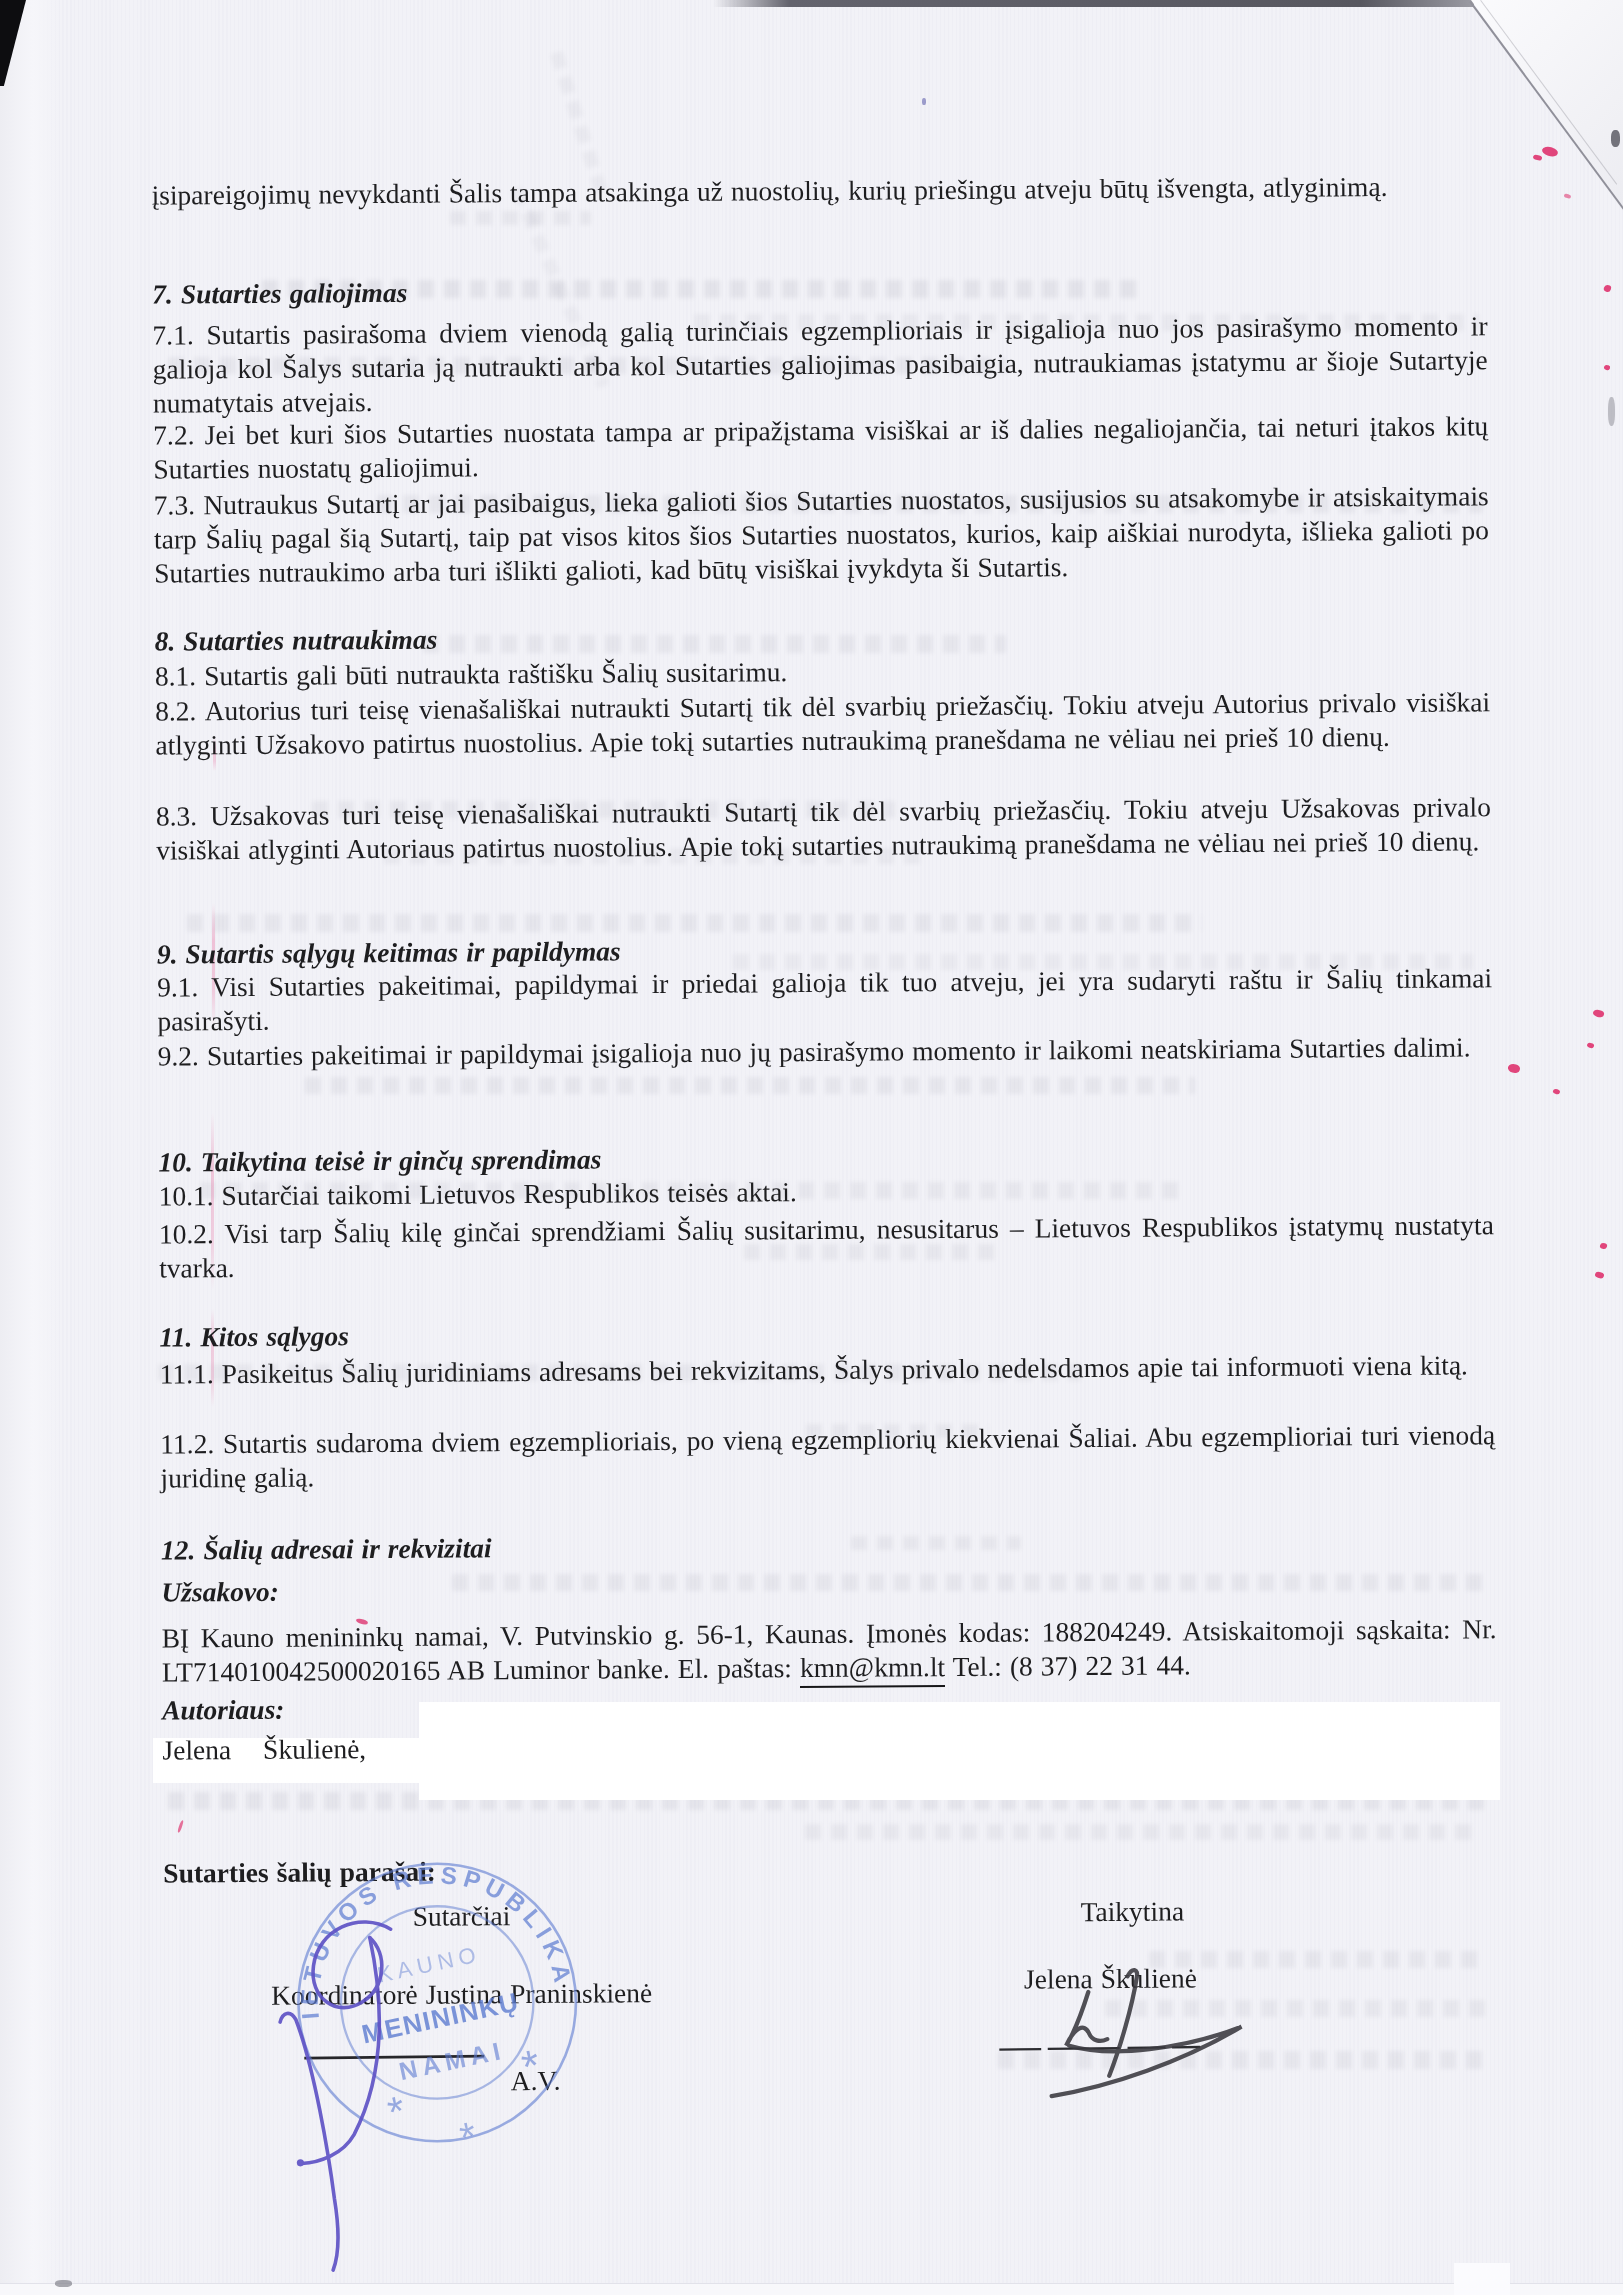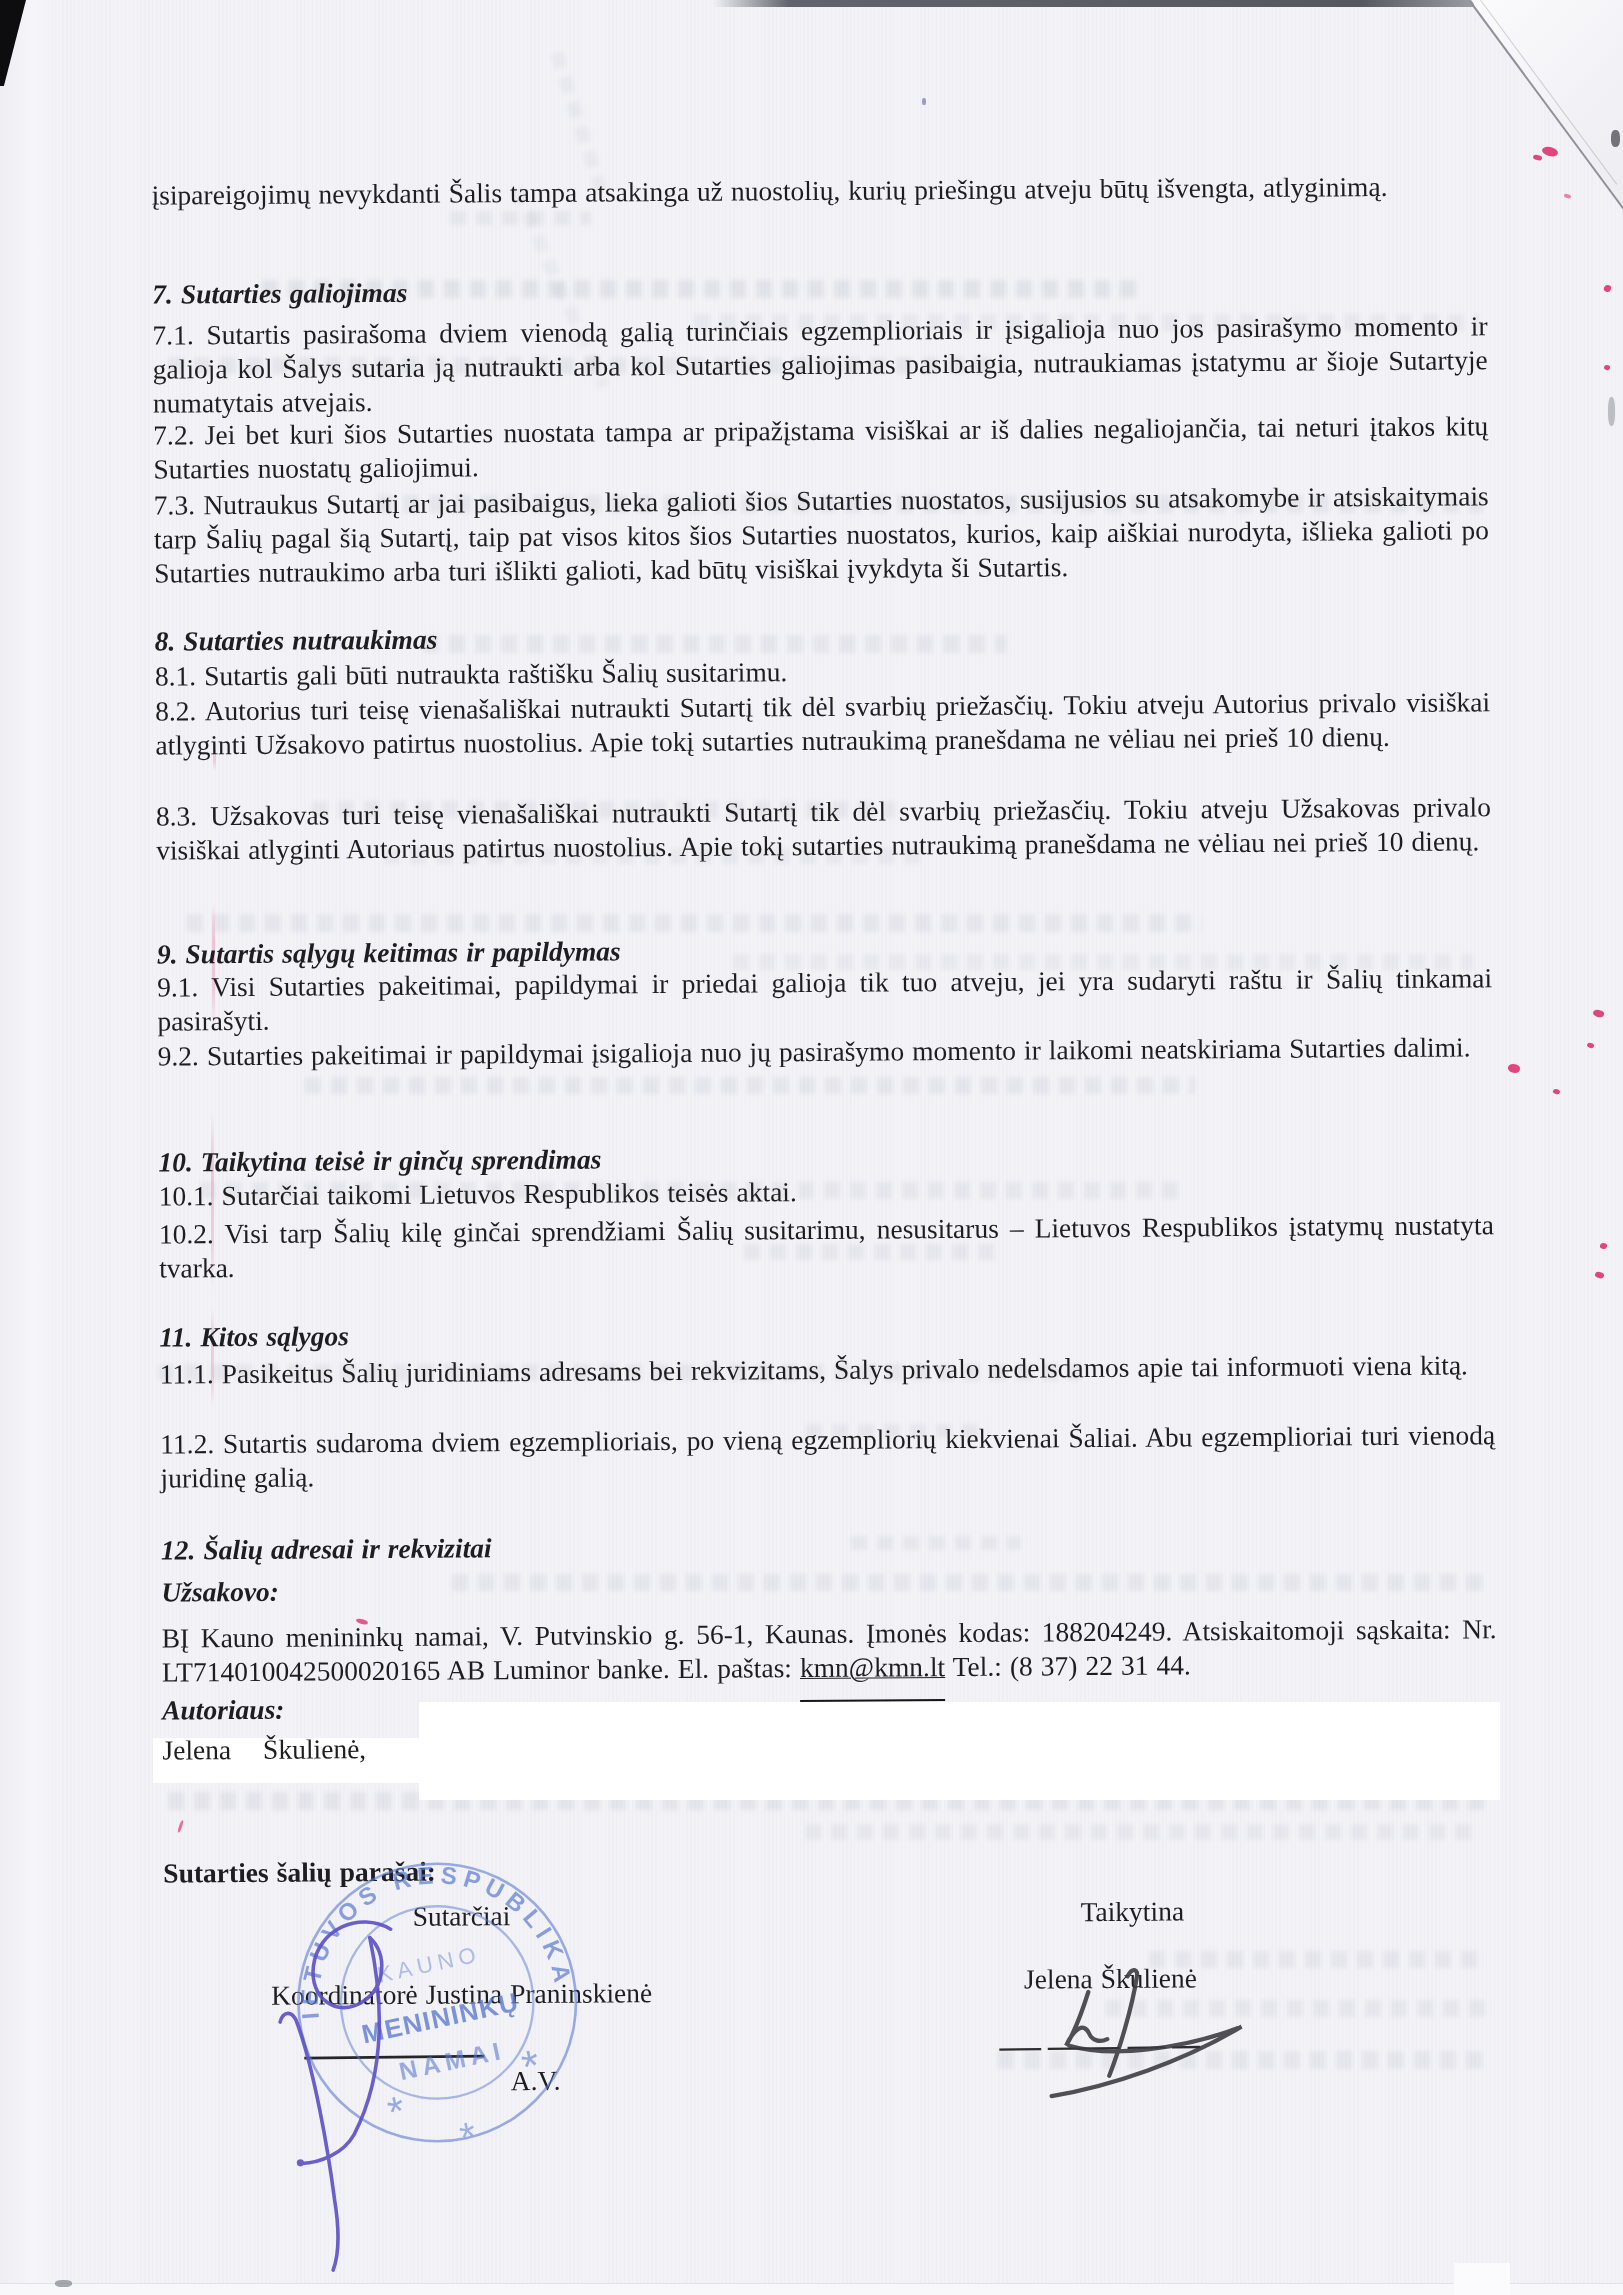--- a/index.html
+++ b/index.html
@@ -12,21 +12,21 @@
   .page::before{content:'';position:absolute;inset:0;
     background:repeating-linear-gradient(90deg, rgba(205,205,224,.10) 0 1.3px, transparent 1.3px 3.9px);
     pointer-events:none;}
   
   .doc{position:absolute;inset:0;transform:rotate(-0.4deg);transform-origin:812px 1113px;color:var(--ink);}
   .b{position:absolute;left:158px;width:1335px;font-size:27.5px;line-height:34px;text-align:justify;word-spacing:.04em;}
   .hd{font-weight:700;font-style:italic;text-align:left;}
   .lbl{font-weight:700;font-style:italic;text-align:left;}
   .plain{text-align:left;width:auto;}
   .bold{font-weight:700;text-align:left;}
-  .email{text-decoration:underline;text-decoration-thickness:1.3px;border-bottom:2.6px solid #161618;padding-bottom:17px;}
+  .email{text-decoration-thickness:1.3px;border-bottom:2.6px solid #161618;padding-bottom:3px;}
   
   .ghost{position:absolute;height:18.3px;border-radius:2px;
     background:repeating-linear-gradient(90deg, rgba(112,112,130,.55) 0 15.7px, rgba(112,112,130,0) 15.7px 26px);
     filter:blur(2px);}
   .streak{position:absolute;width:2.6px;
     background:linear-gradient(180deg, rgba(230,80,140,0), rgba(230,80,140,.55) 30%, rgba(230,80,140,.45) 70%, rgba(230,80,140,0));}
   .speck{position:absolute;background:var(--mark-red);opacity:.8;border-radius:60% 45% 55% 50%;transform:rotate(18deg);}
   .redact{position:absolute;background:#fff;}
   .corner-wedge{position:absolute;left:0;top:0;width:29px;height:86px;background:#0d0d10;
     clip-path:polygon(0 0,26px 0,3.9px 100%,0 100%);}

